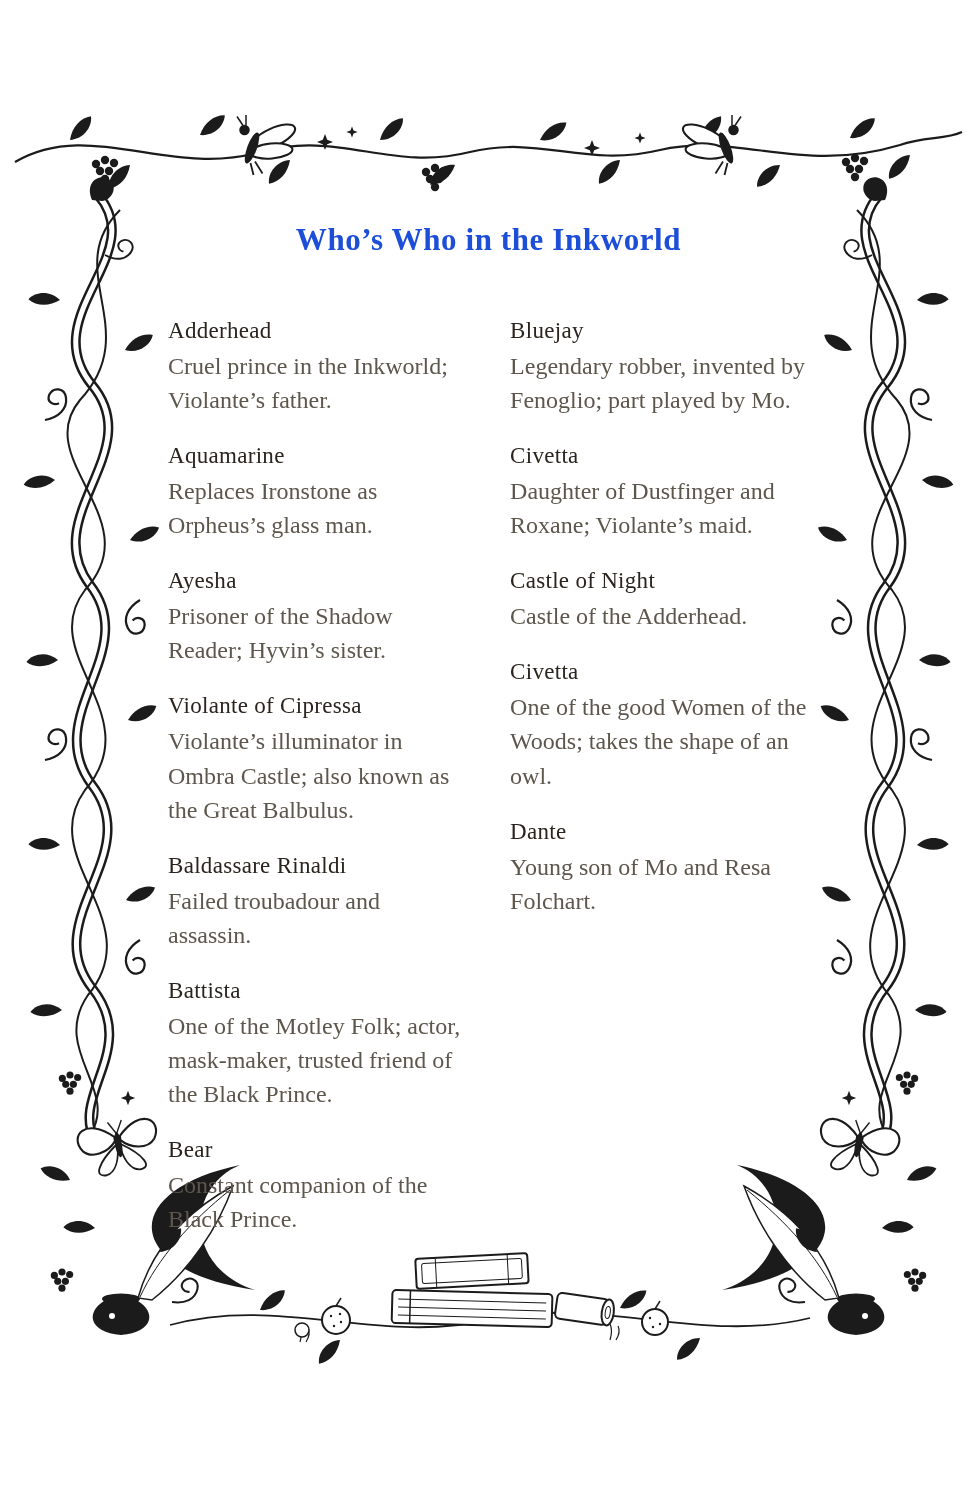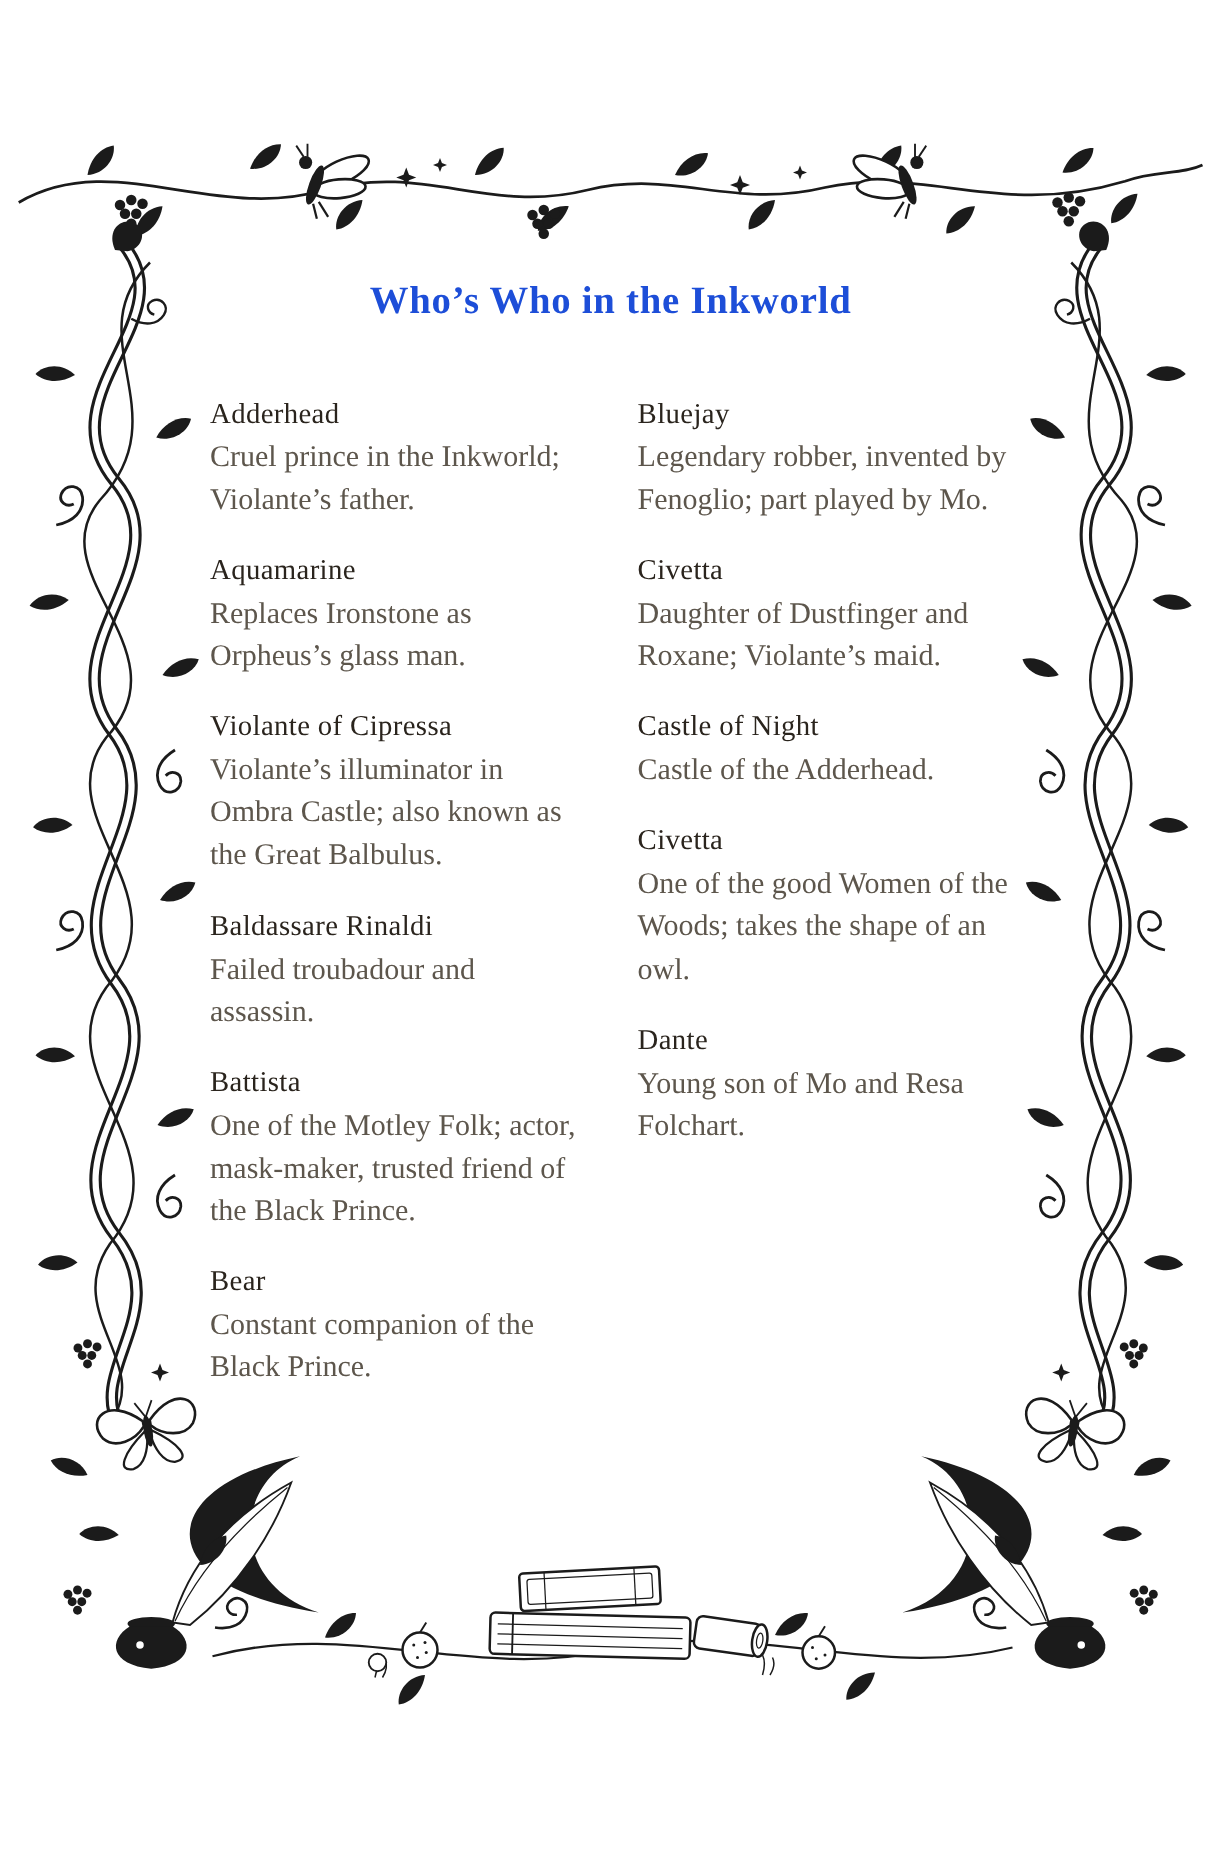--- a/index.html
+++ b/index.html
@@ -225,20 +225,24 @@
   <div class="entry">
     <div class="term">Adderhead</div>
     <div class="definition">Cruel prince in the Inkworld; Violante’s father.</div>
   </div>
 
   <div class="entry">
     <div class="term">Aquamarine</div>
     <div class="definition">Replaces Ironstone as Orpheus’s glass man.</div>
   </div>
 
+  <div class="entry">
+    <div class="term">Ayesha</div>
+    <div class="definition">Prisoner of the Shadow Reader; Hyvin’s sister.</div>
+  </div>
 
   <div class="entry">
     <div class="term">Violante of Cipressa</div>
     <div class="definition">Violante’s illuminator in Ombra Castle; also known as the Great Balbulus.</div>
   </div>
 
   <div class="entry">
     <div class="term">Baldassare Rinaldi</div>
     <div class="definition">Failed troubadour and assassin.</div>
   </div>

